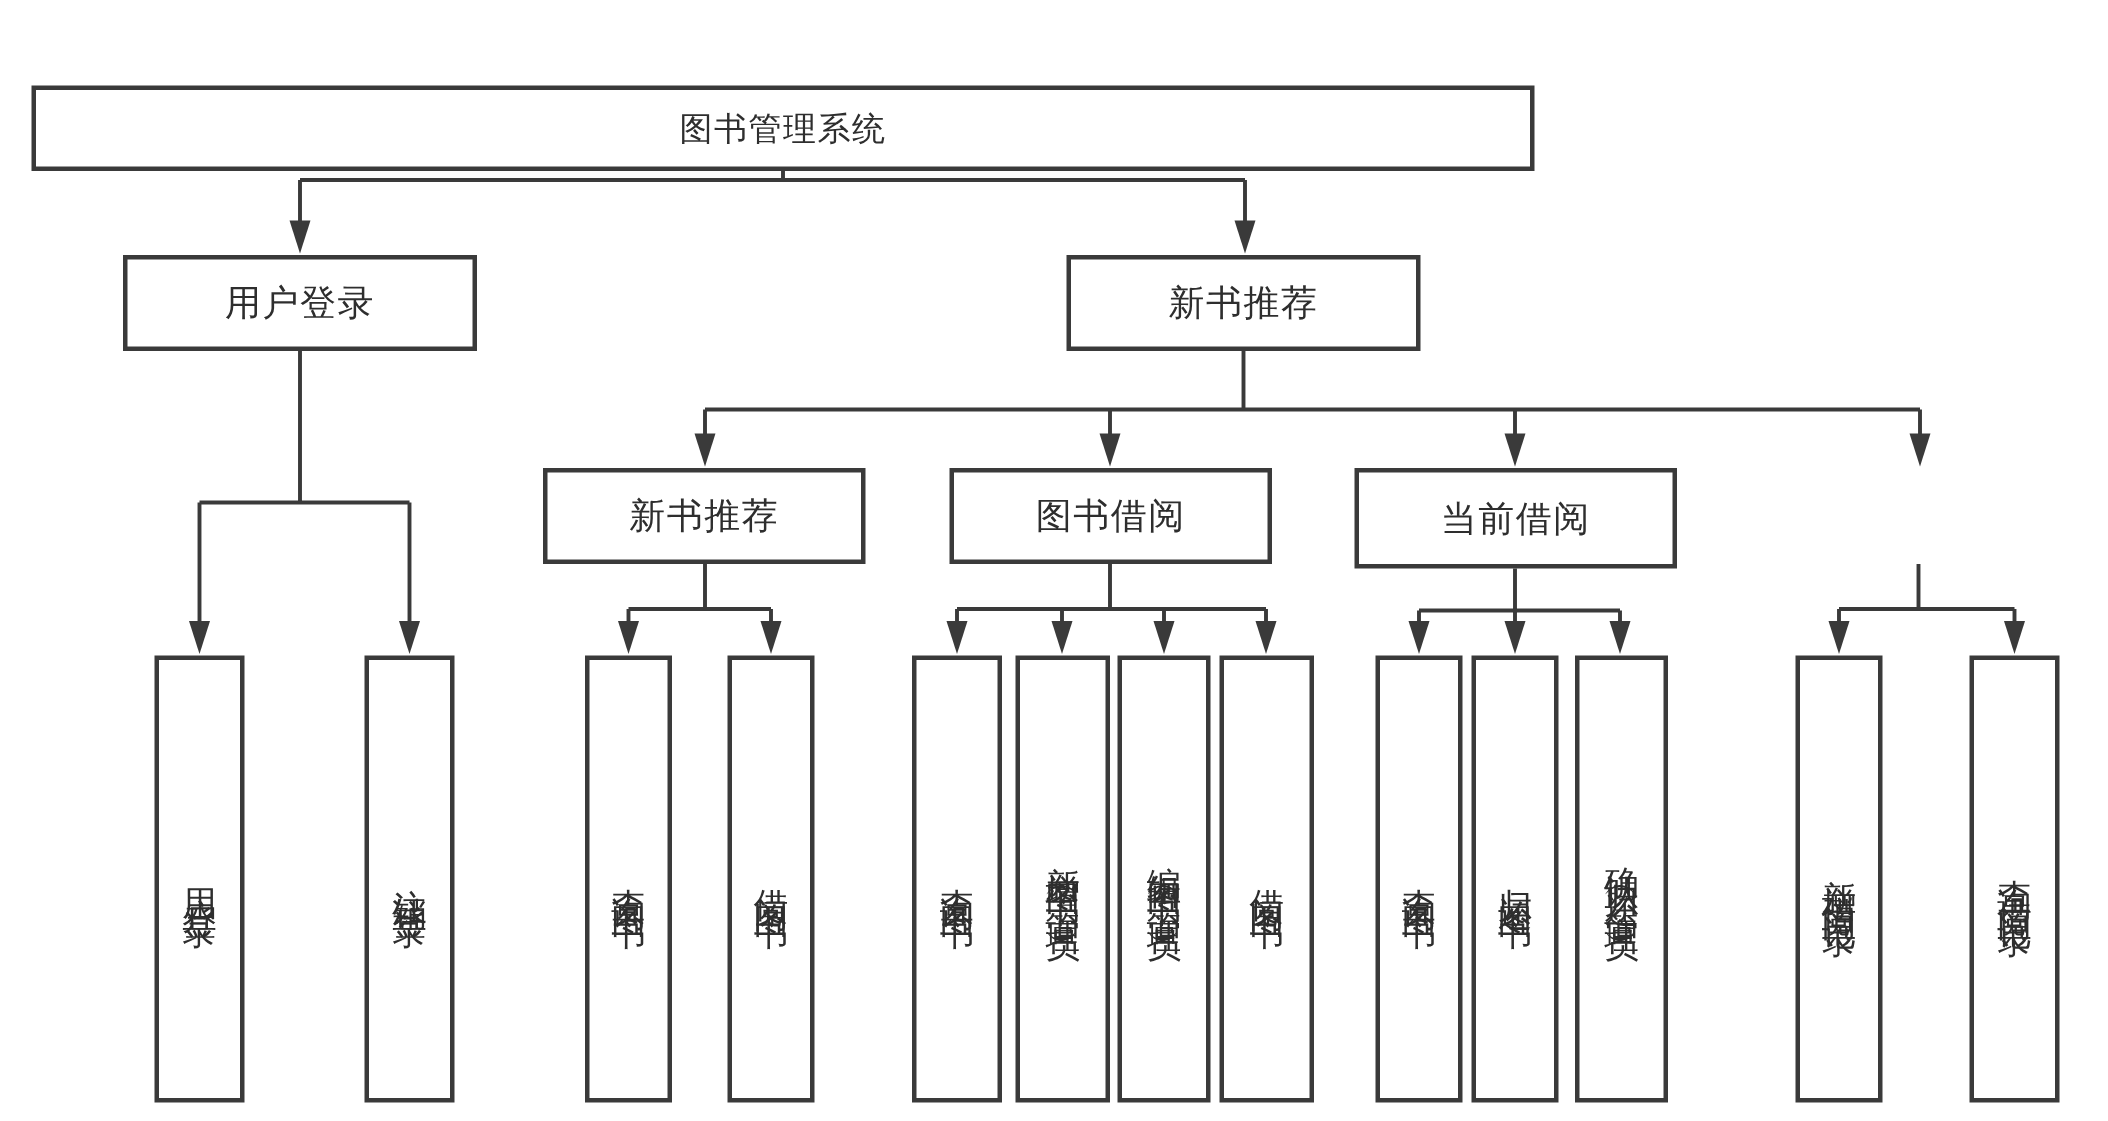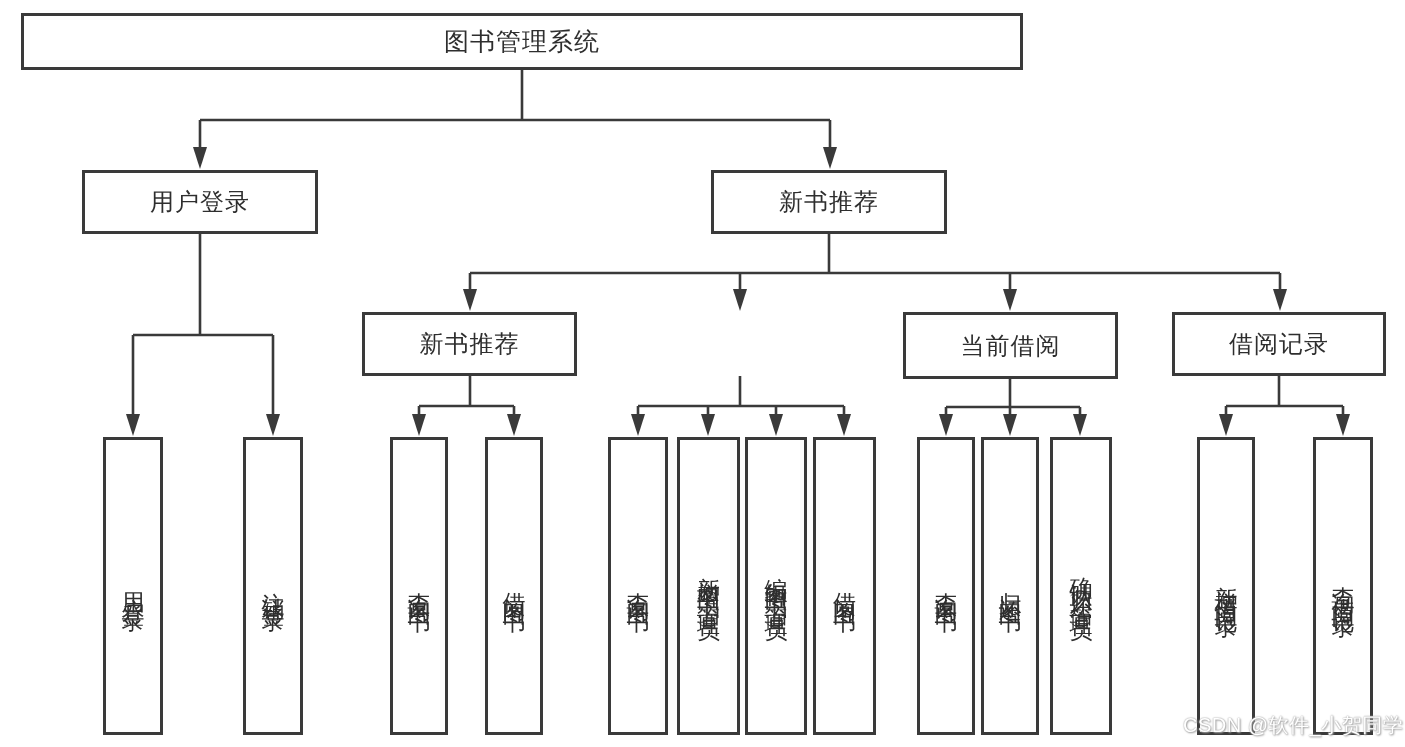--- a/index.html
+++ b/index.html
@@ -16,21 +16,21 @@
     box-sizing:border-box;
     background:#ffffff;
     border:3px solid #3a3a3a;
     display:flex;align-items:center;justify-content:center;
     color:#2e2e2e;
     font-size:24px;
     letter-spacing:1px;
     white-space:nowrap;
     z-index:2;
   }
-  .root{font-size:25px;}
+  .root{font-size:22px;margin-top:44px;}
   .leaf{z-index:2;}
   .leaf .vtext{
     writing-mode:vertical-rl;
     text-orientation:mixed;
     font-size:23px;
     letter-spacing:6px;
     line-height:1;
     color:#2e2e2e;
   }
   .watermark{
@@ -81,22 +81,22 @@
       <polygon points="1336,414 1350,414 1343,436"></polygon>
     </g>
   </svg>
 
   <div class="box root" style="left:21px;top:13px;width:1002px;height:57px;">图书管理系统</div>
 
   <div class="box" style="left:82px;top:170px;width:236px;height:64px;">用户登录</div>
   <div class="box" style="left:711px;top:170px;width:236px;height:64px;">新书推荐</div>
 
   <div class="box" style="left:362px;top:312px;width:215px;height:64px;">新书推荐</div>
+  <div class="box" style="left:633px;top:312px;width:215px;height:64px;">图书借阅</div>
   <div class="box" style="left:903px;top:312px;width:215px;height:67px;">当前借阅</div>
-  <div class="box" style="left:1172px;top:312px;width:214px;height:64px;">借阅记录</div>
 
   <div class="box leaf" style="left:103px;top:437px;width:60px;height:298px;">
     <span class="vtext">用户登录</span>
   </div>
   <div class="box leaf" style="left:243px;top:437px;width:60px;height:298px;">
     <span class="vtext">注销登录</span>
   </div>
 
   <div class="box leaf" style="left:390px;top:437px;width:58px;height:298px;">
     <span class="vtext">查询图书</span>
@@ -128,15 +128,14 @@
     <span class="vtext">确认归还（管理员）</span>
   </div>
 
   <div class="box leaf" style="left:1197px;top:437px;width:58px;height:298px;">
     <span class="vtext">新增借阅记录</span>
   </div>
   <div class="box leaf" style="left:1313px;top:437px;width:60px;height:298px;">
     <span class="vtext">查询借阅记录</span>
   </div>
 
-  <div class="watermark">CSDN @软件_小贺同学</div>
 
 </div>
 
 </body></html>

